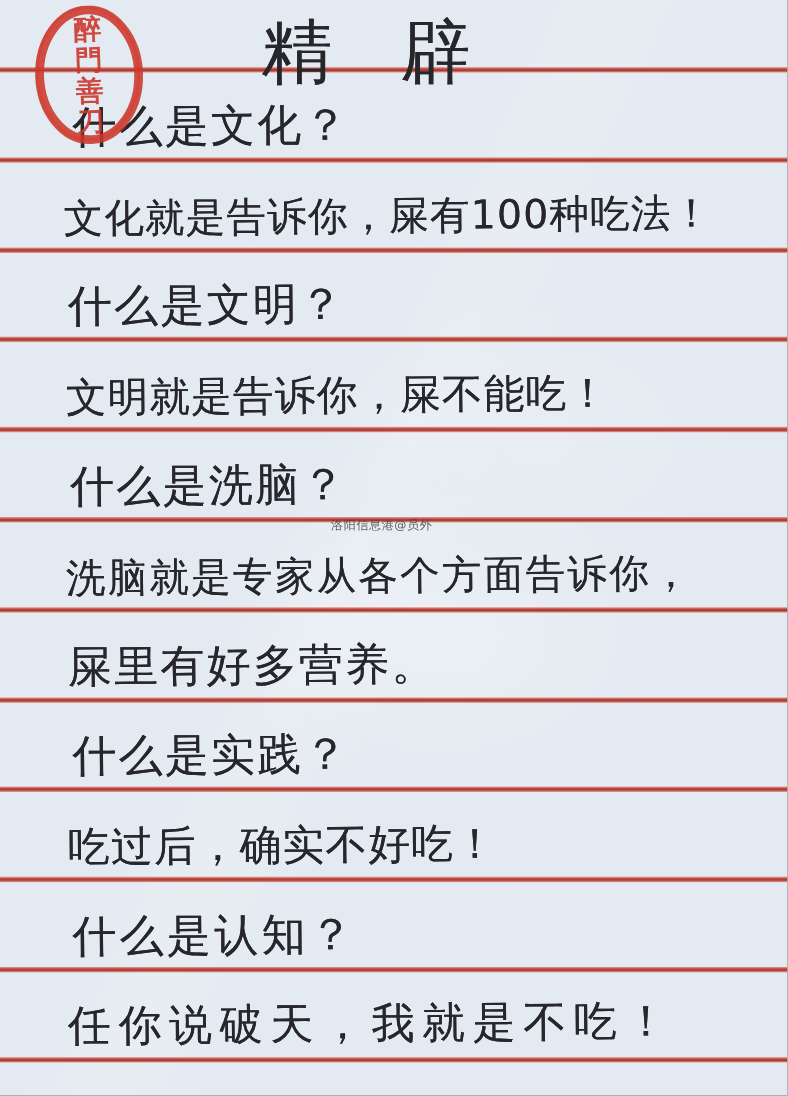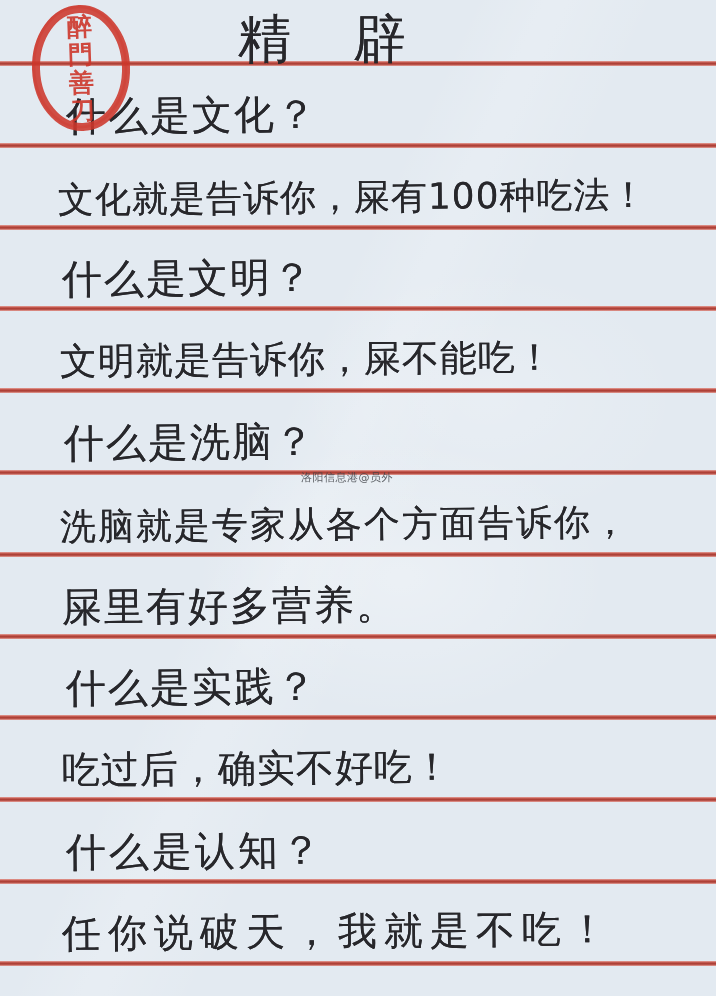--- a/index.html
+++ b/index.html
@@ -22,21 +22,21 @@
     position:absolute;
     color:#27272b;
     white-space:nowrap;
     text-shadow:0 0 .6px rgba(20,20,25,.8);
     transform:rotate(-0.5deg);
     transform-origin:left bottom;
     line-height:1.25;
   }
   .title{
     position:absolute;top:4px;left:238px;
-    font-size:53px;color:#27272b;
+    font-size:64px;color:#27272b;
     text-shadow:0 0 .6px rgba(20,20,25,.8);
     white-space:nowrap;
   }
   .title .t2{margin-left:62px;}
   .seal{position:absolute;top:5px;left:30px;width:102px;height:126px;z-index:5;transform:rotate(-2deg);}
   .seal svg{display:block;}
   .watermark{
     position:absolute;left:301px;top:470px;
     font-size:11px;letter-spacing:.5px;
     color:#3e4046;opacity:.82;white-space:nowrap;

